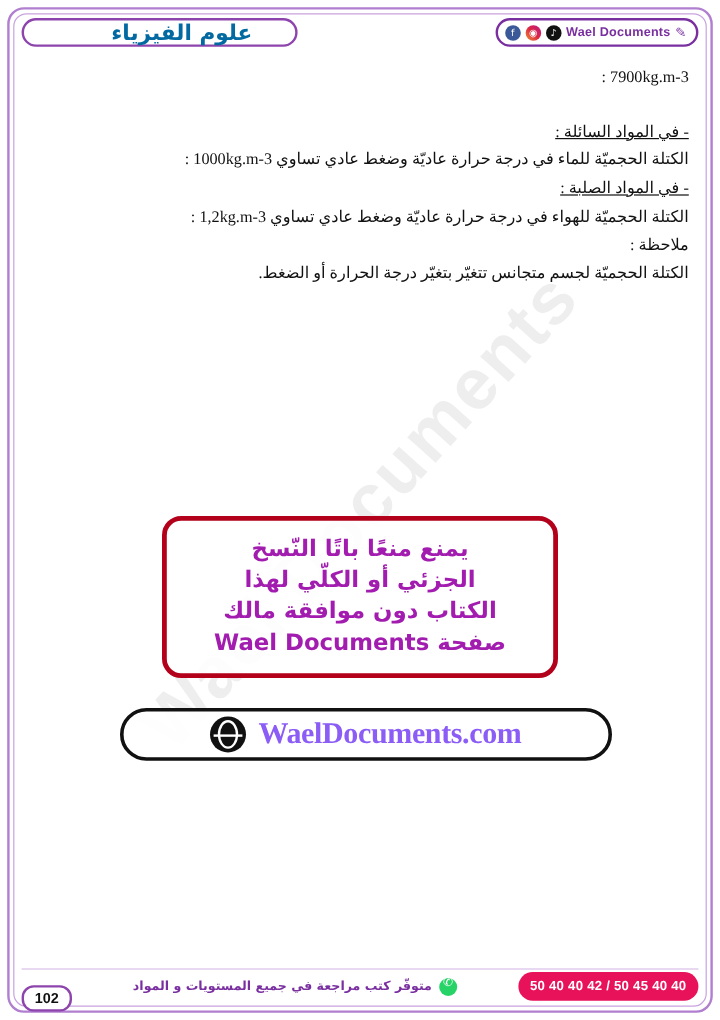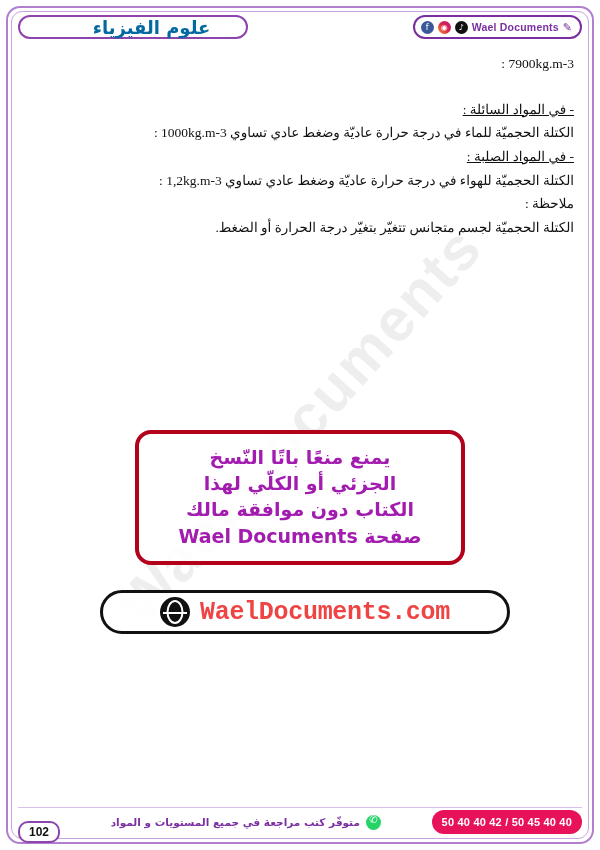--- a/index.html
+++ b/index.html
@@ -182,24 +182,24 @@
     border-radius: 50%;
   }
   .globe::after {
     content: "";
     position: absolute;
     left: 3px; right: 3px; top: 50%;
     height: 0;
     border-top: 2px solid #fff;
   }
   .site-text {
-    font-family: Liberation Mono, monospace;
+    font-family: Liberation Serif, serif;
     font-size: 25px;
     font-weight: bold;
-    color: #ef4444;
+    color: #8b5cf6;
     letter-spacing: -0.3px;
   }
 
   
   .footer {
     position: absolute;
     left: 18px; right: 18px; bottom: 16px;
     height: 24px;
     display: flex;
     align-items: center;

